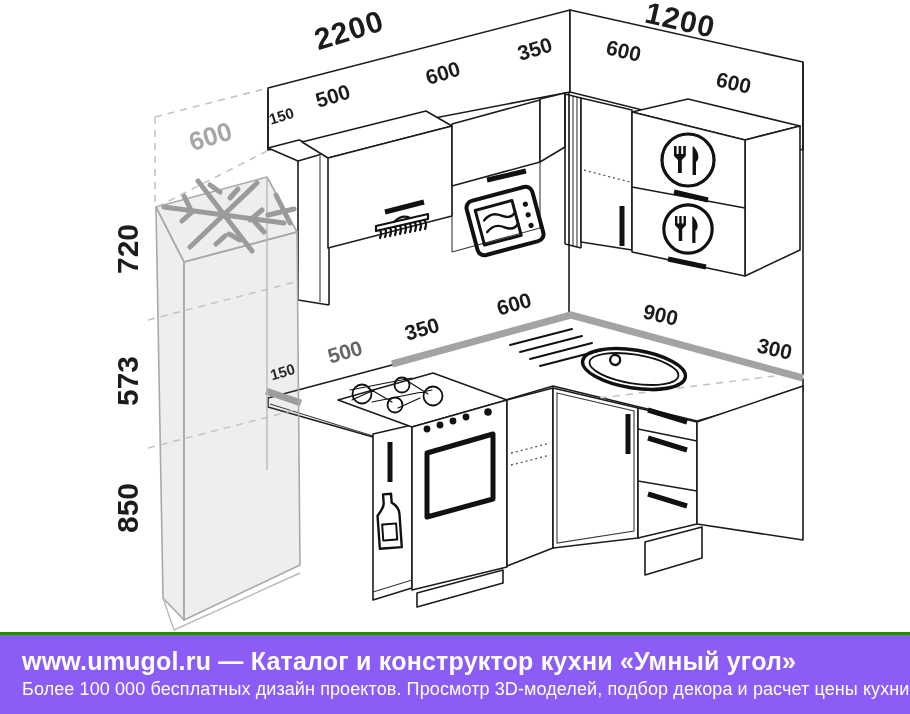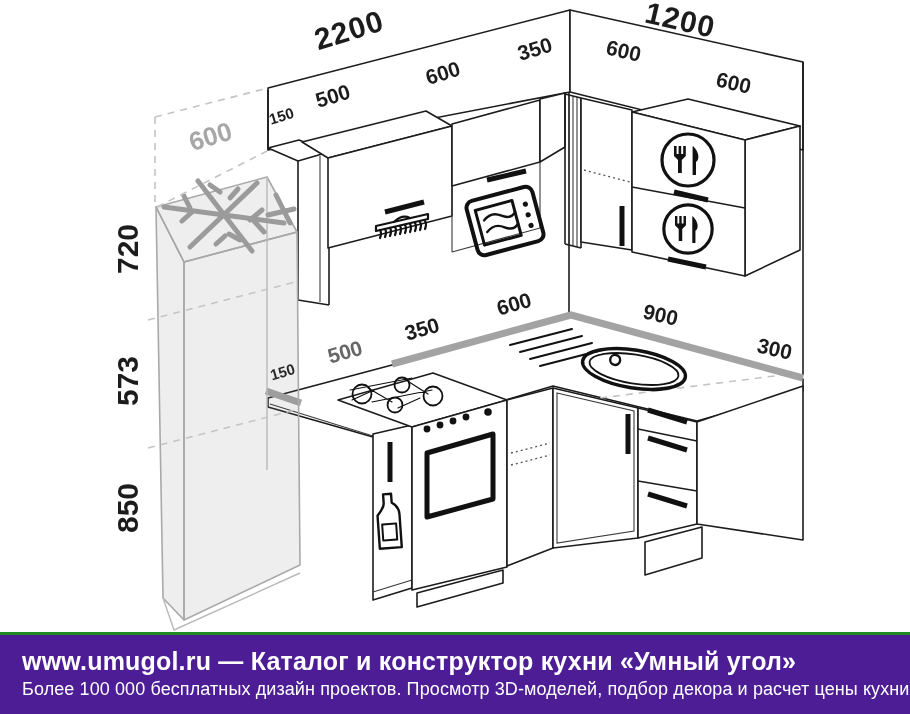--- a/index.html
+++ b/index.html
@@ -17,21 +17,21 @@
   .face{fill:#ffffff;stroke:#1c1c1c;stroke-width:1.6;stroke-linejoin:round;}
   .ghost{stroke:#b9b9b9;stroke-width:1.4;fill:none;}
   .ghostdash{stroke:#c4c4c4;stroke-width:1.6;stroke-dasharray:7 6;fill:none;}
   .fridgeface{fill:rgba(120,120,120,0.13);stroke:#a9a9a9;stroke-width:1.6;stroke-linejoin:round;}
   .handle{stroke:#111;stroke-width:5;stroke-linecap:butt;}
   .icon{stroke:#111;fill:none;stroke-linejoin:round;stroke-linecap:round;}
   .splash{stroke:#a3a3a3;stroke-width:7;fill:none;stroke-linecap:butt;}
   .dotted{stroke:#555;stroke-width:1.3;stroke-dasharray:2 3;fill:none;}
   .flake{stroke:#9b9b9b;stroke-width:5;fill:none;stroke-linecap:round;}
   #footer{position:absolute;left:0;bottom:0;width:910px;height:82px;box-sizing:border-box;
-    background:#4c1d95;border-top:3px solid #1f8a21;color:#fff;
+    background:#8b5cf6;border-top:3px solid #1f8a21;color:#fff;
     display:flex;flex-direction:column;justify-content:center;gap:3px;padding:0 0 2px 22px;}
   #footer .l1{font-size:25px;font-weight:bold;letter-spacing:.2px;white-space:nowrap;}
   #footer .l2{font-size:18px;font-weight:400;letter-spacing:.1px;white-space:nowrap;}
 </style>
 </head>
 <body>
 
 <div id="stage">
 <svg id="drawing" width="910" height="632" viewBox="0 0 910 632" xmlns="http://www.w3.org/2000/svg">
 

